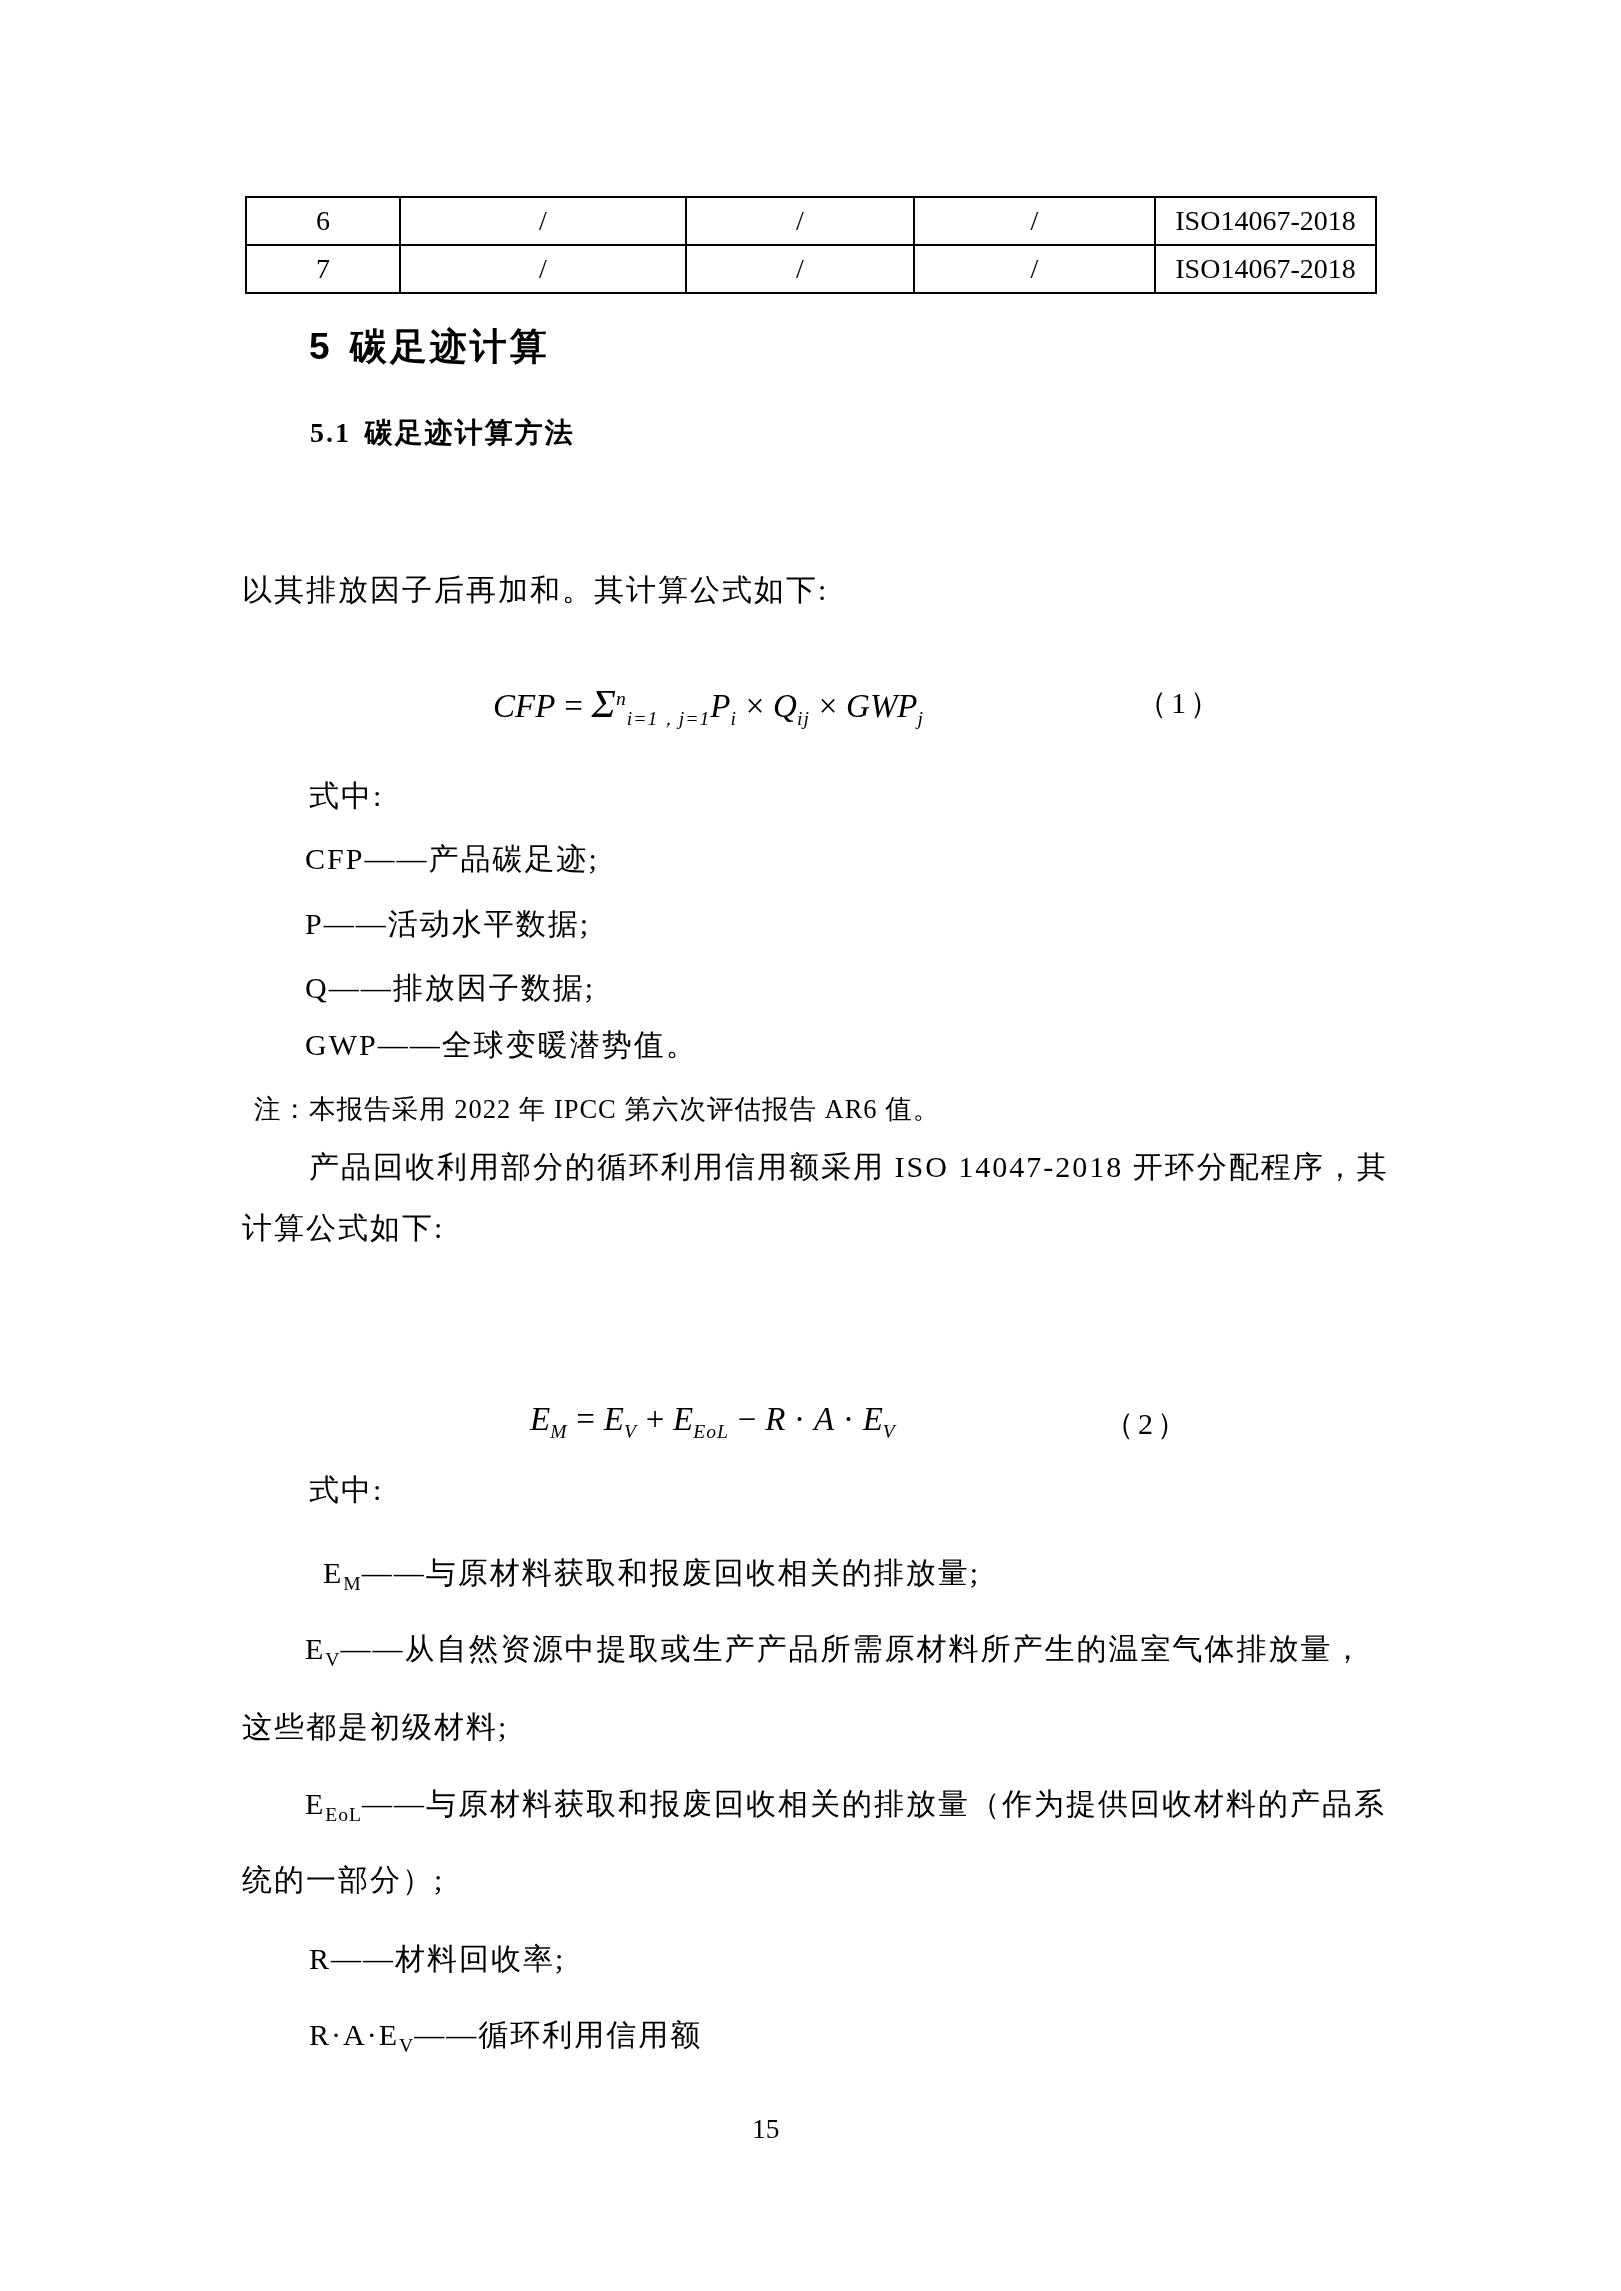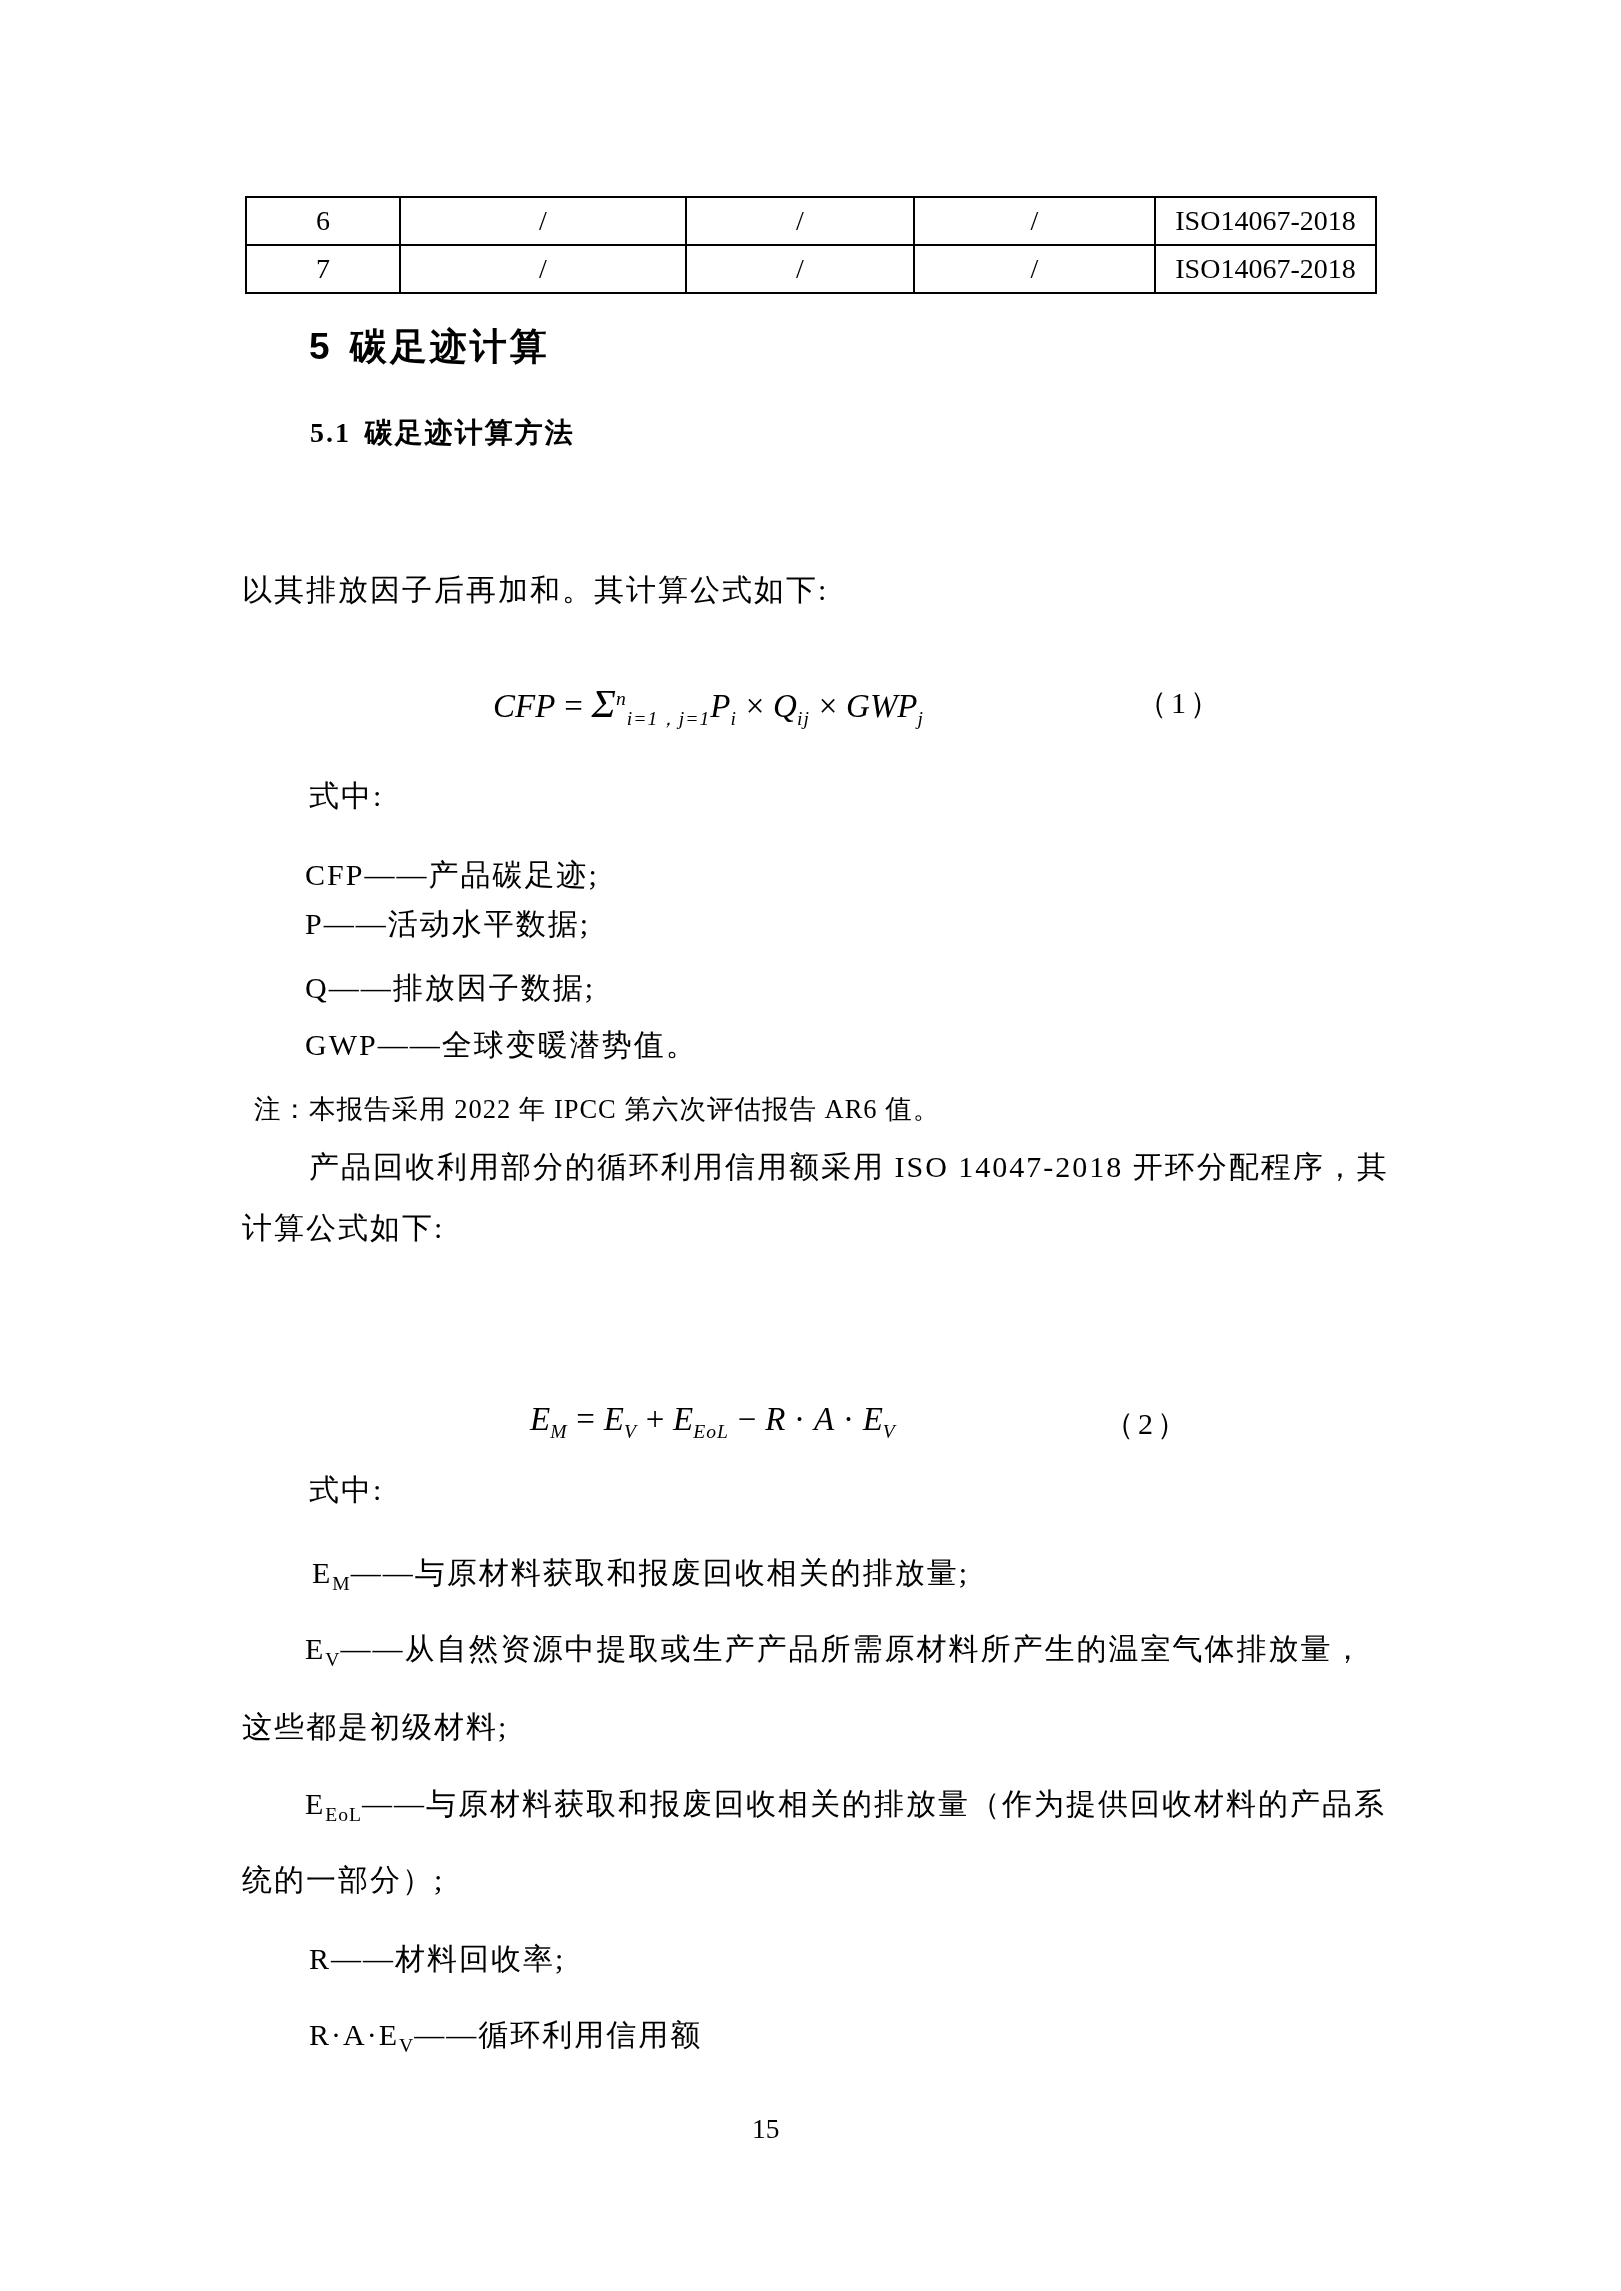--- a/index.html
+++ b/index.html
@@ -83,38 +83,38 @@
   </div>
 
   <div class="abs body-line" style="left:242px;top:572px;">以其排放因子后再加和。其计算公式如下:</div>
 
   <div class="abs formula" style="left:493px;top:679px;">
     <span class="it">CFP</span><span class="op">=</span><span class="it sigma">Σ</span><sup>n</sup><sub>i=1，j=1</sub><span class="it">P</span><sub>i</sub><span class="op">×</span><span class="it">Q</span><sub>ij</sub><span class="op">×</span><span class="it">GWP</span><sub>j</sub>
   </div>
   <div class="abs flabel" style="left:1137px;top:685px;">（1）</div>
 
   <div class="abs body-line def" style="left:309px;top:778px;">式中:</div>
-  <div class="abs body-line def" style="left:305px;top:841px;margin-top:16px;">CFP——产品碳足迹;</div>
+  <div class="abs body-line def" style="left:305px;top:841px;">CFP——产品碳足迹;</div>
   <div class="abs body-line def" style="left:305px;top:906px;">P——活动水平数据;</div>
   <div class="abs body-line def" style="left:305px;top:970px;">Q——排放因子数据;</div>
   <div class="abs body-line def" style="left:305px;top:1027px;">GWP——全球变暖潜势值。</div>
 
   <div class="abs small-line" style="left:254px;top:1094px;">注：本报告采用 2022 年 IPCC 第六次评估报告 AR6 值。</div>
 
   <div class="abs body-line" style="left:309px;top:1149px;">产品回收利用部分的循环利用信用额采用 ISO 14047-2018 开环分配程序，其</div>
   <div class="abs body-line" style="left:242px;top:1210px;">计算公式如下:</div>
 
   <div class="abs formula" style="left:530px;top:1400px;">
     <span class="it">E</span><sub>M</sub><span class="op">=</span><span class="it">E</span><sub>V</sub><span class="op">+</span><span class="it">E</span><sub>EoL</sub><span class="op">−</span><span class="it">R</span><span class="op">·</span><span class="it">A</span><span class="op">·</span><span class="it">E</span><sub>V</sub>
   </div>
   <div class="abs flabel" style="left:1104px;top:1406px;">（2）</div>
 
   <div class="abs body-line def" style="left:309px;top:1472px;">式中:</div>
 
-  <div class="abs body-line def" style="left:312px;top:1555px;text-align:center;">
+  <div class="abs body-line def" style="left:323px;top:1555px;text-align:center;">
     <span>E</span><sub>M</sub><span>——与原材料获取和报废回收相关的排放量;</span>
   </div>
 
   <div class="abs body-line def" style="left:305px;top:1631px;">
     <span>E</span><sub>V</sub><span>——从自然资源中提取或生产产品所需原材料所产生的温室气体排放量，</span>
   </div>
   <div class="abs body-line def" style="left:242px;top:1709px;">这些都是初级材料;</div>
 
   <div class="abs body-line def" style="left:305px;top:1786px;">
     <span>E</span><sub>EoL</sub><span>——与原材料获取和报废回收相关的排放量（作为提供回收材料的产品系</span>

